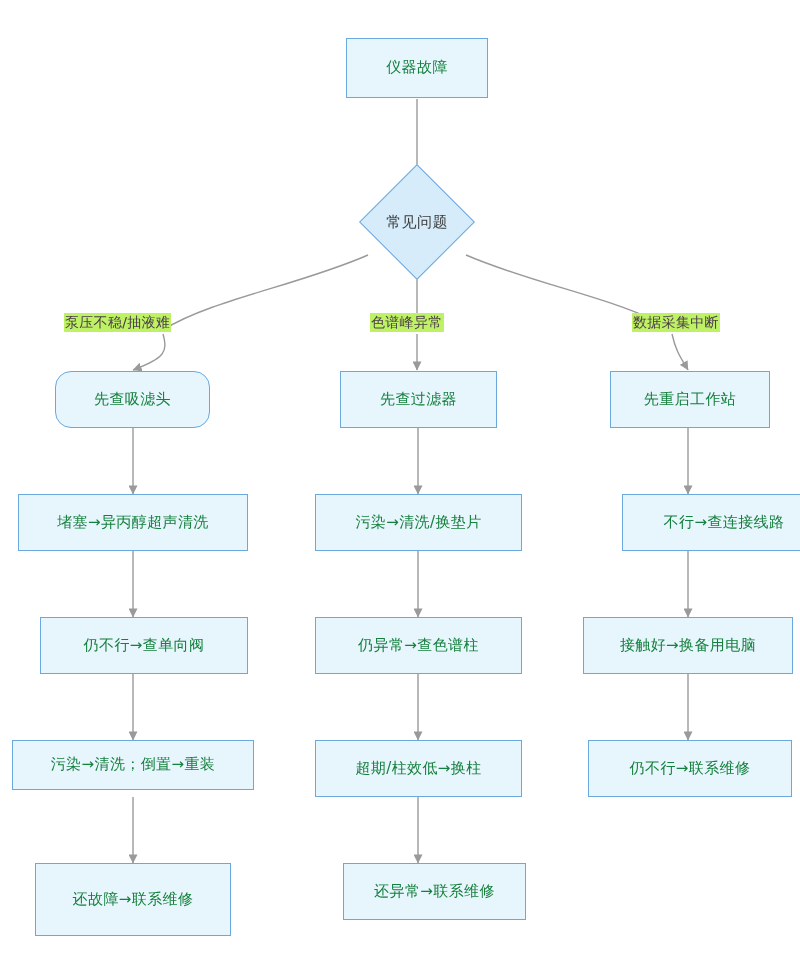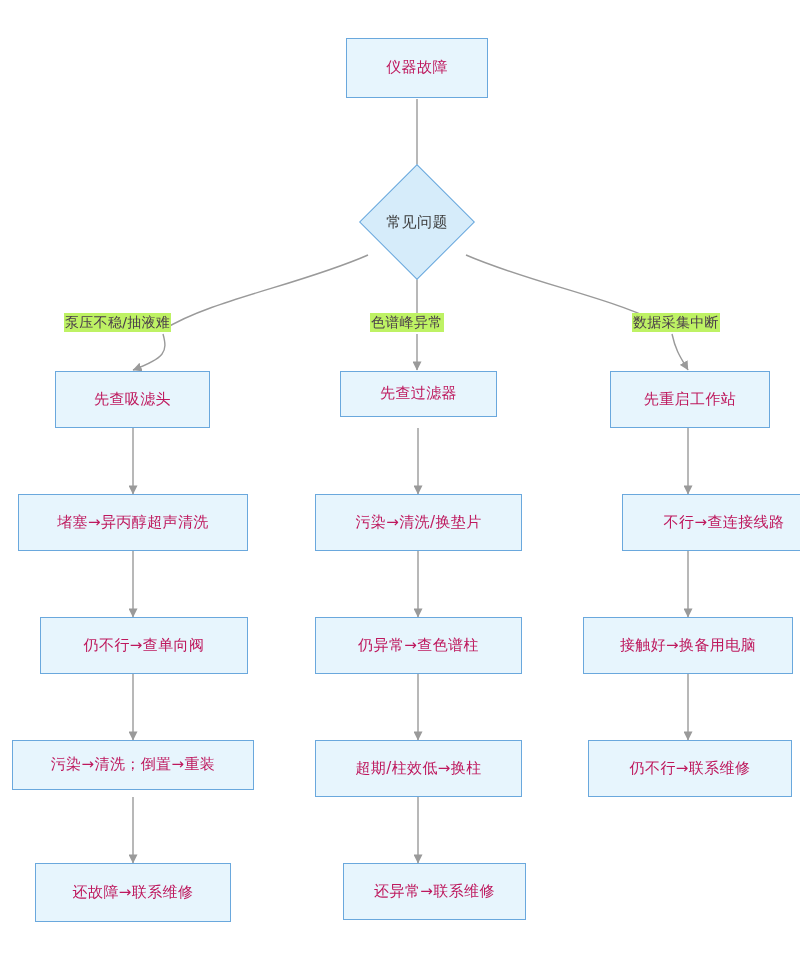--- a/index.html
+++ b/index.html
@@ -28,21 +28,21 @@
     pointer-events: none;
   }
   .node {
     position: absolute;
     box-sizing: border-box;
     background: #e7f5fd;
     border: 1.6px solid #6aa8dd;
     display: flex;
     align-items: center;
     justify-content: center;
-    color: #be185d;
+    color: #15803d;
     font-size: 15px;
     letter-spacing: 0.4px;
     line-height: 1.3;
     text-align: center;
     white-space: nowrap;
   }
   .diamond-wrap {
     position: absolute;
     display: flex;
     align-items: center;
@@ -117,27 +117,27 @@
 
   <div class="diamond-wrap" style="left:350px; top:166px; width:134px; height:112px;">
     <div class="diamond-shape" style="width:82px; height:82px;"></div>
     <div class="diamond-label">常见问题</div>
   </div>
 
   <div class="edge-label" style="left:64px; top:313px;">泵压不稳/抽液难</div>
   <div class="edge-label" style="left:370px; top:313px;">色谱峰异常</div>
   <div class="edge-label" style="left:632px; top:313px;">数据采集中断</div>
 
-  <div class="node" style="left:55px; top:371px; width:155px; height:57px;">先查吸滤头</div>
+  <div class="node" style="left:55px; top:371px; width:155px; height:57px;border-radius:16px;">先查吸滤头</div>
   <div class="node" style="left:18px; top:494px; width:230px; height:57px;">堵塞→异丙醇超声清洗</div>
   <div class="node" style="left:40px; top:617px; width:208px; height:57px;">仍不行→查单向阀</div>
   <div class="node" style="left:12px; top:740px; width:242px; height:50px;">污染→清洗；倒置→重装</div>
-  <div class="node" style="left:35px; top:863px; width:196px; height:59px;">还故障→联系维修</div>
+  <div class="node" style="left:35px; top:863px; width:196px; height:73px;">还故障→联系维修</div>
 
-  <div class="node" style="left:340px; top:371px; width:157px; height:46px;">先查过滤器</div>
+  <div class="node" style="left:340px; top:371px; width:157px; height:57px;">先查过滤器</div>
   <div class="node" style="left:315px; top:494px; width:207px; height:57px;">污染→清洗/换垫片</div>
   <div class="node" style="left:315px; top:617px; width:207px; height:57px;">仍异常→查色谱柱</div>
   <div class="node" style="left:315px; top:740px; width:207px; height:57px;">超期/柱效低→换柱</div>
   <div class="node" style="left:343px; top:863px; width:183px; height:57px;">还异常→联系维修</div>
 
   <div class="node" style="left:610px; top:371px; width:160px; height:57px;">先重启工作站</div>
   <div class="node" style="left:588px; top:494px; width:204px; height:57px;margin-left:34px;">不行→查连接线路</div>
   <div class="node" style="left:583px; top:617px; width:210px; height:57px;">接触好→换备用电脑</div>
   <div class="node" style="left:588px; top:740px; width:204px; height:57px;">仍不行→联系维修</div>
 

